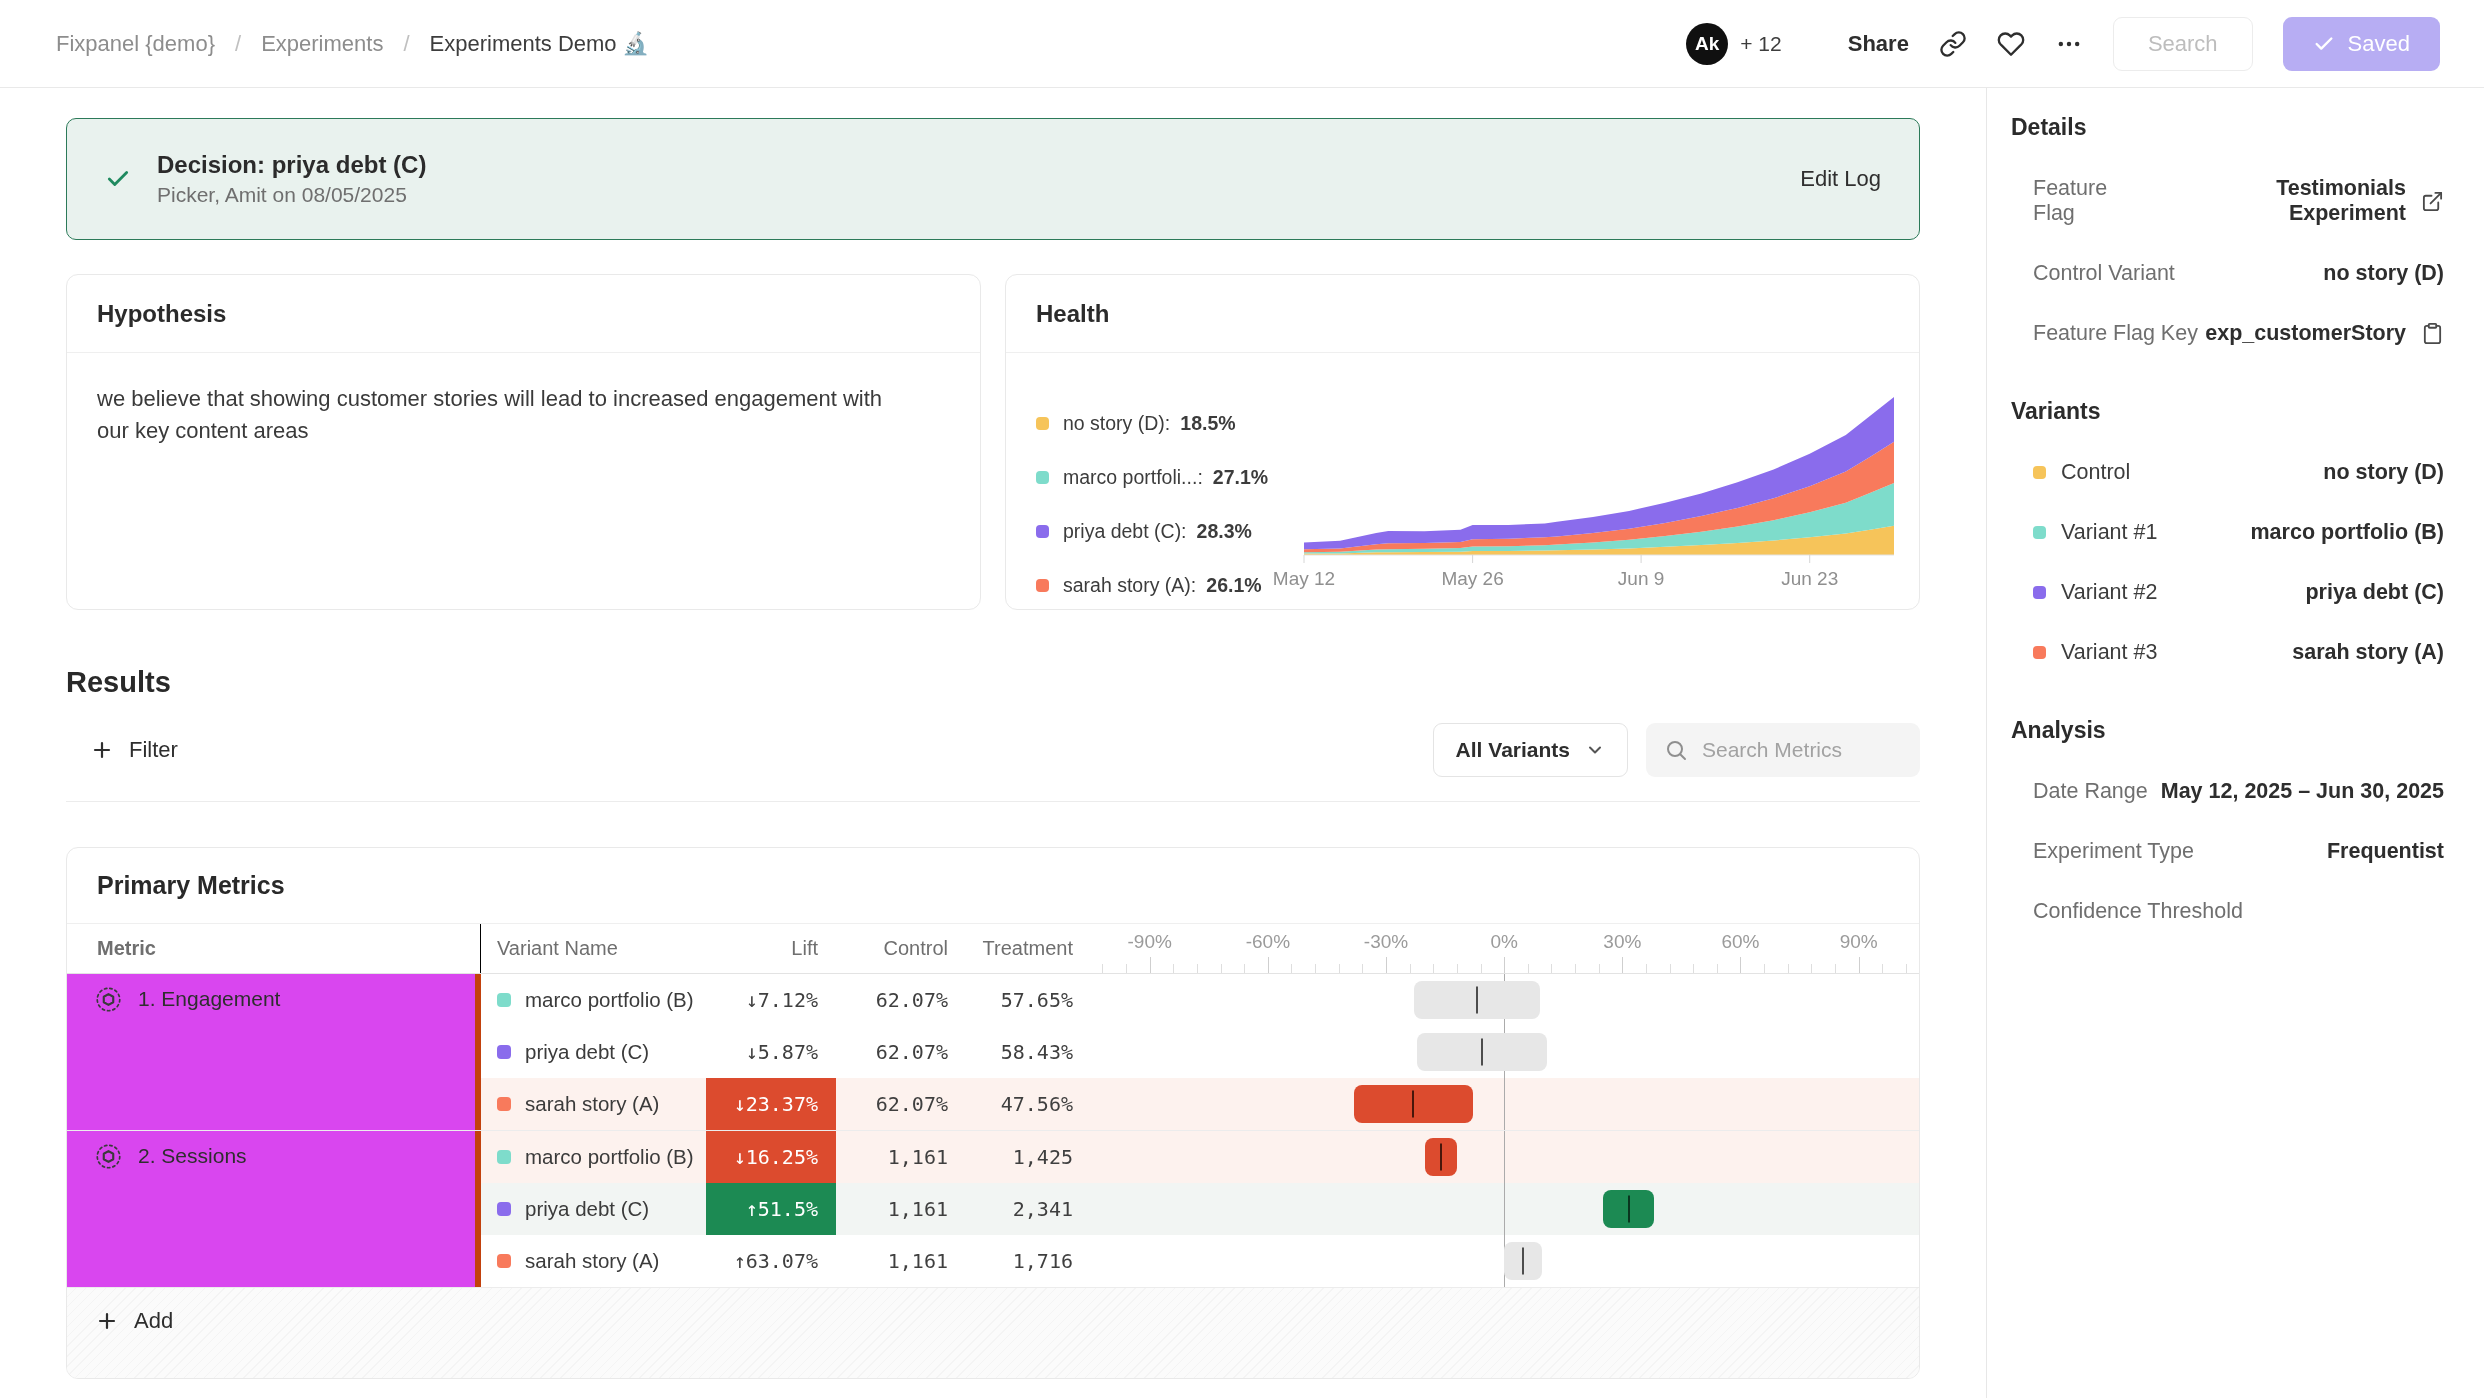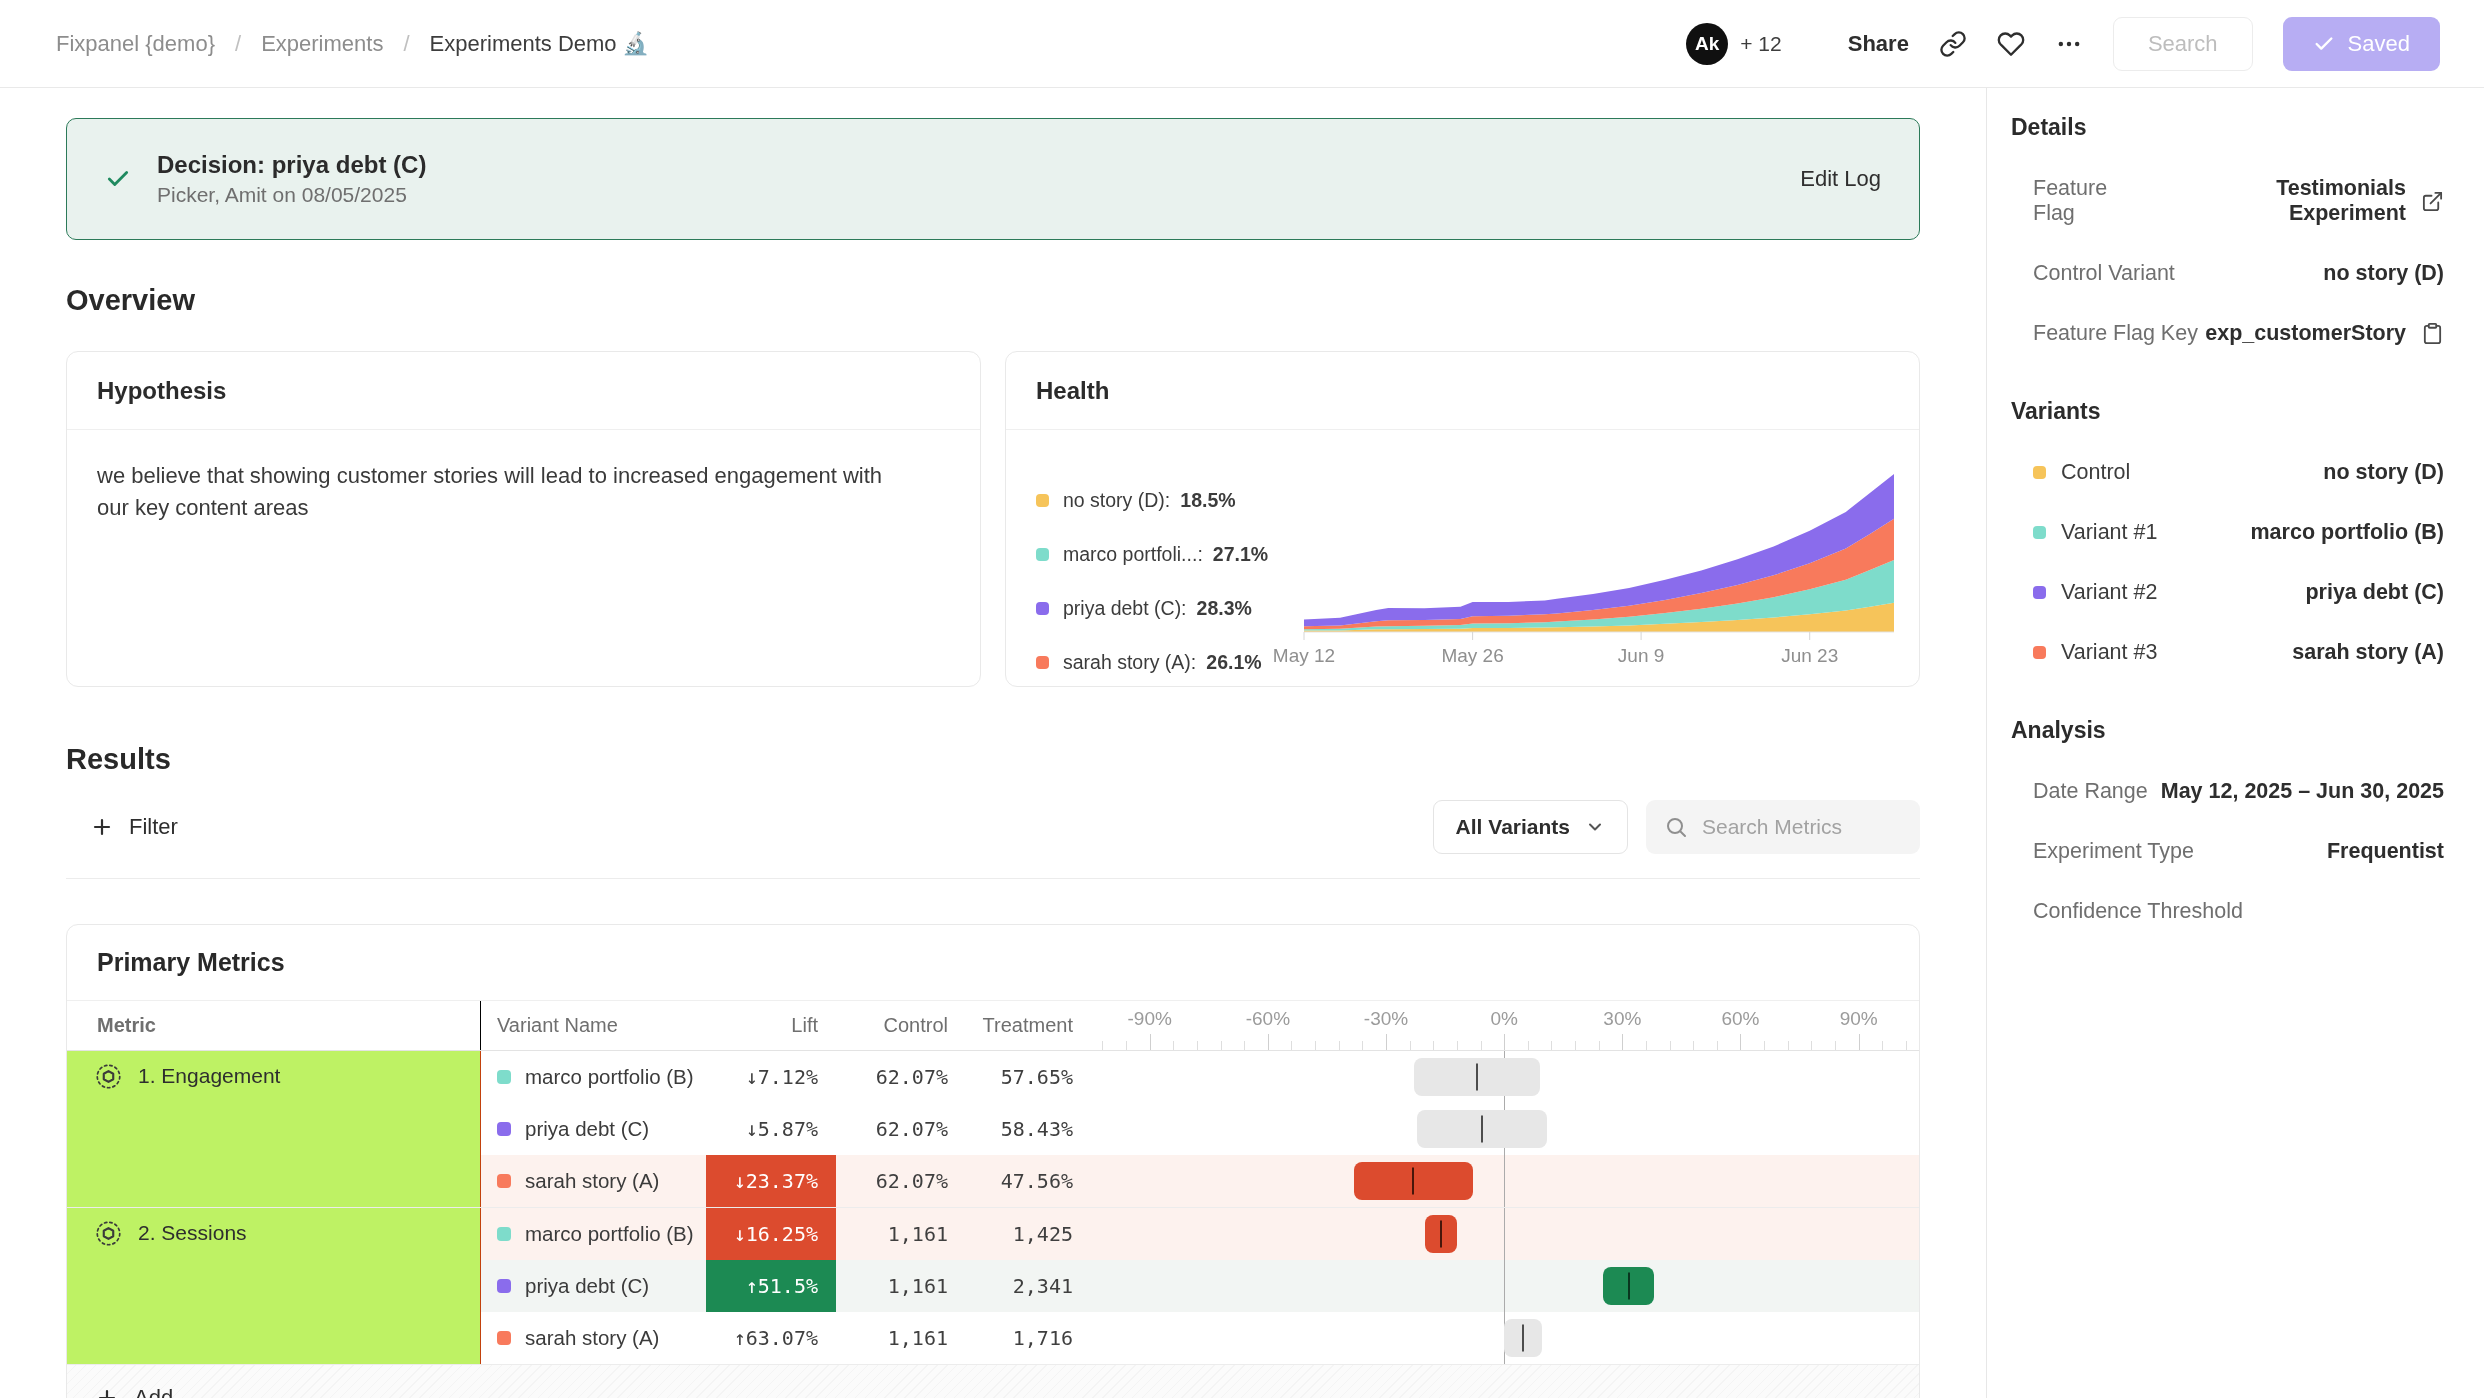--- a/index.html
+++ b/index.html
@@ -91,21 +91,21 @@
   .mhead > div { display:flex; align-items:center; }
   .mh-metric { padding-left:30px; border-right:1px solid #000000;font-weight:bold; }
   .mh-variant { padding-left:16px; }
   .mh-right { justify-content:flex-end; padding-right:18px; }
   .mh-chart { position:relative; }
   .axis-label { position:absolute; top:7px; transform:translateX(-50%); color:#9b9b9b; font-size:19px; }
   .tick { position:absolute; bottom:0; width:1px; background:#dedede; height:9px; }
   .tick.major { height:16px; background:#cfcfcf; }
 
   .mgroup { display:grid; grid-template-columns:414px 1fr; border-bottom:1px solid #ececec; }
-  .metric-cell { border-right:1px solid #c2410c; background:#bef264; padding:13px 0 0 28px;
+  .metric-cell { border-right:6px solid #c2410c; background:#d946ef; padding:13px 0 0 28px;
     display:flex; align-items:flex-start; gap:16px; font-size:21px; color:#2e2e2e; cursor:pointer; }
   .metric-icon { width:27px; height:27px; color:#3a3a3a; margin-top:-1px; }
   .metric-icon svg { width:27px; height:27px; }
   .mrow { display:grid; grid-template-columns:225px 130px 130px 125px 1fr; height:52px; }
   .cell { display:flex; align-items:center; }
   .cell.variant { gap:14px; padding-left:16px; font-size:20.5px; color:#3b3b3b; white-space:nowrap; overflow:hidden; }
   .swatch { width:14px; height:14px; border-radius:4px; flex:0 0 14px; }
   .cell.lift { justify-content:flex-end; padding-right:18px; font-size:20px; color:#3f3f3f;
     font-family:"DejaVu Sans Mono", monospace; }
   .cell.lift.chip-neg { background:#dc4b2e; color:#fff; }
@@ -196,21 +196,20 @@
               <polyline points="20 6 9 17 4 12"></polyline>
             </svg>
           </span>
         <div class="banner-text">
           <div class="banner-title">Decision: priya debt (C)</div>
           <div class="banner-sub">Picker, Amit on 08/05/2025</div>
         </div>
         <span class="banner-action">Edit Log</span>
       </div>
 
-      <div class="section-heading h-overview">Overview</div>
 
       <div class="cards">
         <div class="card">
           <div class="card-header">Hypothesis</div>
           <div class="hyp-body">we believe that showing customer stories will lead to increased engagement with our key content areas</div>
         </div>
         <div class="card">
           <div class="card-header">Health</div>
           <div class="health-body">
             <div class="legend" id="health-legend">

